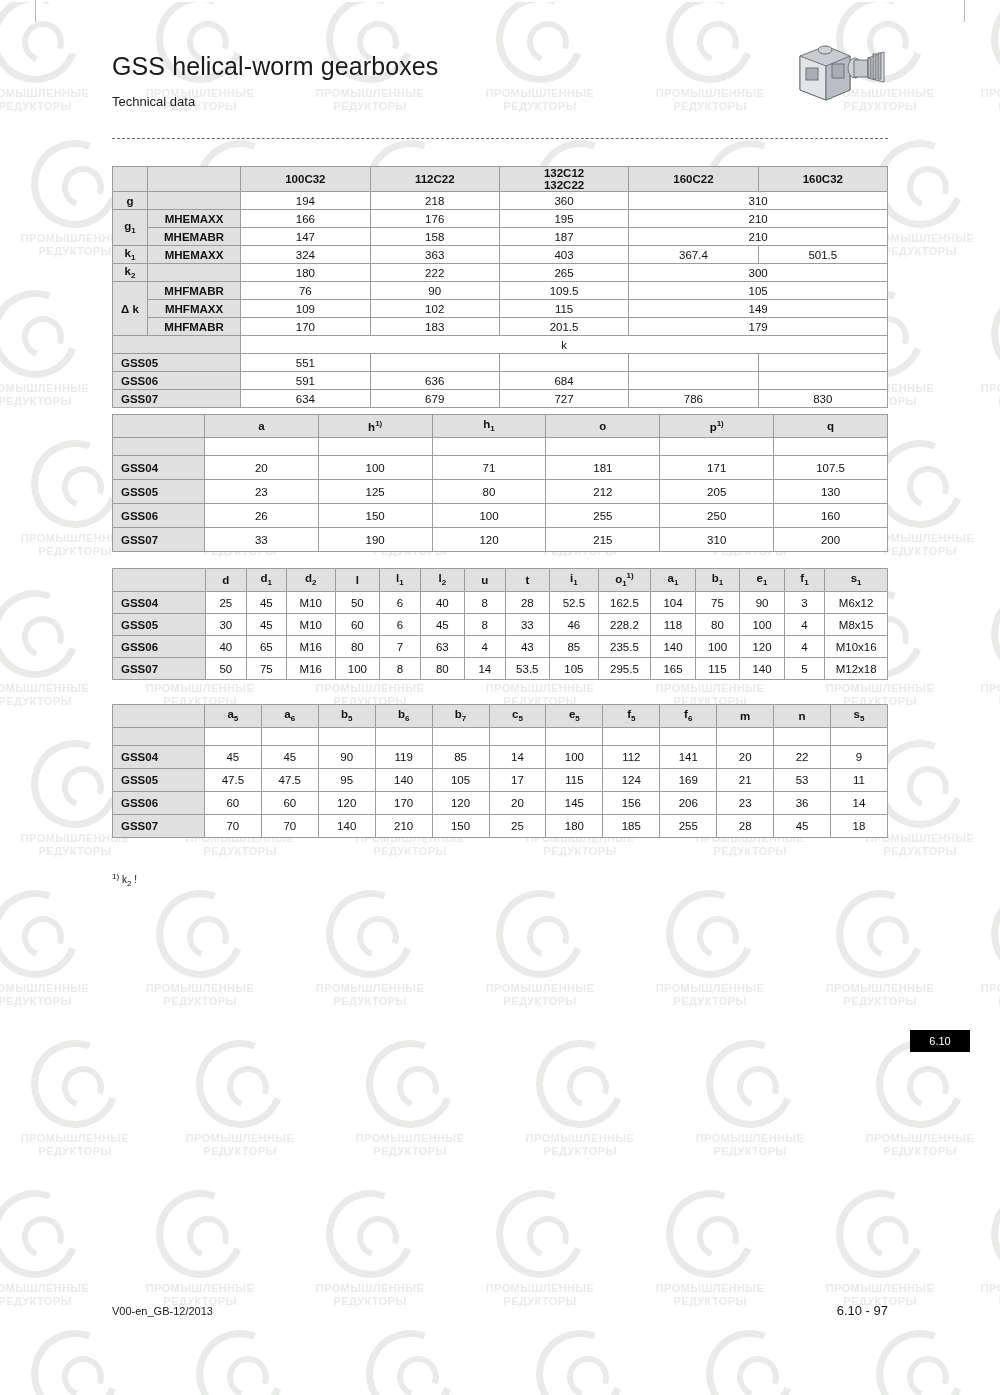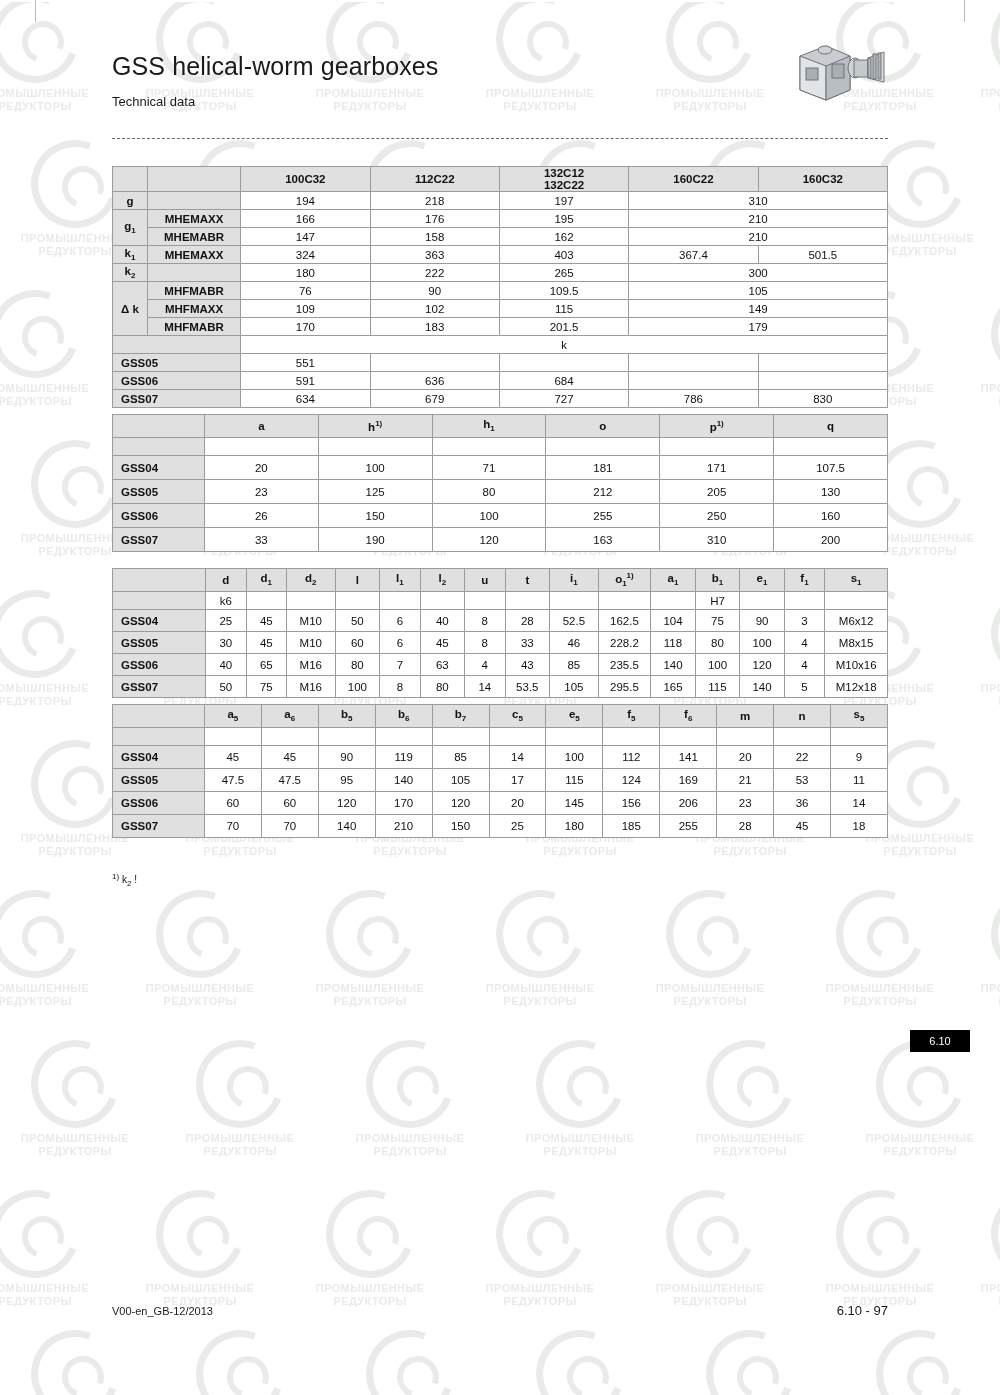--- a/index.html
+++ b/index.html
@@ -339,36 +339,36 @@
       </td>
       <td>160C22</td>
       <td>160C32</td>
     </tr>
 
     <tr>
       <td class="lbl-c">g</td>
       <td class="lbl-c"></td>
       <td>194</td>
       <td>218</td>
-      <td>197</td>
+      <td>360</td>
       <td colspan="2">310</td>
     </tr>
     <tr>
       <td class="lbl-c nb-b" rowspan="2">g<span class="sub">1</span></td>
       <td class="lbl-c">MHEMAXX</td>
       <td>166</td>
       <td>176</td>
       <td>195</td>
       <td colspan="2">210</td>
     </tr>
     <tr>
       <td class="lbl-c">MHEMABR</td>
       <td>147</td>
       <td>158</td>
-      <td>162</td>
+      <td>187</td>
       <td colspan="2">210</td>
     </tr>
     <tr>
       <td class="lbl-c">k<span class="sub">1</span></td>
       <td class="lbl-c">MHEMAXX</td>
       <td>324</td>
       <td>363</td>
       <td>403</td>
       <td>367.4</td>
       <td>501.5</td>
@@ -489,21 +489,21 @@
       <td>100</td>
       <td>255</td>
       <td>250</td>
       <td>160</td>
     </tr>
     <tr style="height:24px">
       <td class="lbl">GSS07</td>
       <td>33</td>
       <td>190</td>
       <td>120</td>
-      <td>163</td>
+      <td>215</td>
       <td>310</td>
       <td>200</td>
     </tr>
   </tbody>
     </table>
 
   <table id="table3">
     <colgroup>
       <col style="width:92px">
       <col style="width:40px">
@@ -534,38 +534,20 @@
       <td>u</td>
       <td>t</td>
       <td>i<span class="sub">1</span></td>
       <td>o<span class="sub">1</span><span class="sup">1)</span></td>
       <td>a<span class="sub">1</span></td>
       <td>b<span class="sub">1</span></td>
       <td>e<span class="sub">1</span></td>
       <td>f<span class="sub">1</span></td>
       <td>s<span class="sub">1</span></td>
     </tr>
-    <tr>
-      <td class="lbl"></td>
-      <td>k6</td>
-      <td></td>
-          <td></td>
-      <td></td>
-          <td></td>
-      <td></td>
-          <td></td>
-      <td></td>
-          <td></td>
-      <td></td>
-          <td></td>
-      <td>H7</td>
-      <td></td>
-          <td></td>
-      <td></td>
-    </tr>
     <tr style="height:22px">
       <td class="lbl">GSS04</td>
       <td>25</td>
       <td>45</td>
       <td>M10</td>
       <td>50</td>
       <td>6</td>
       <td>40</td>
       <td>8</td>
       <td>28</td>

